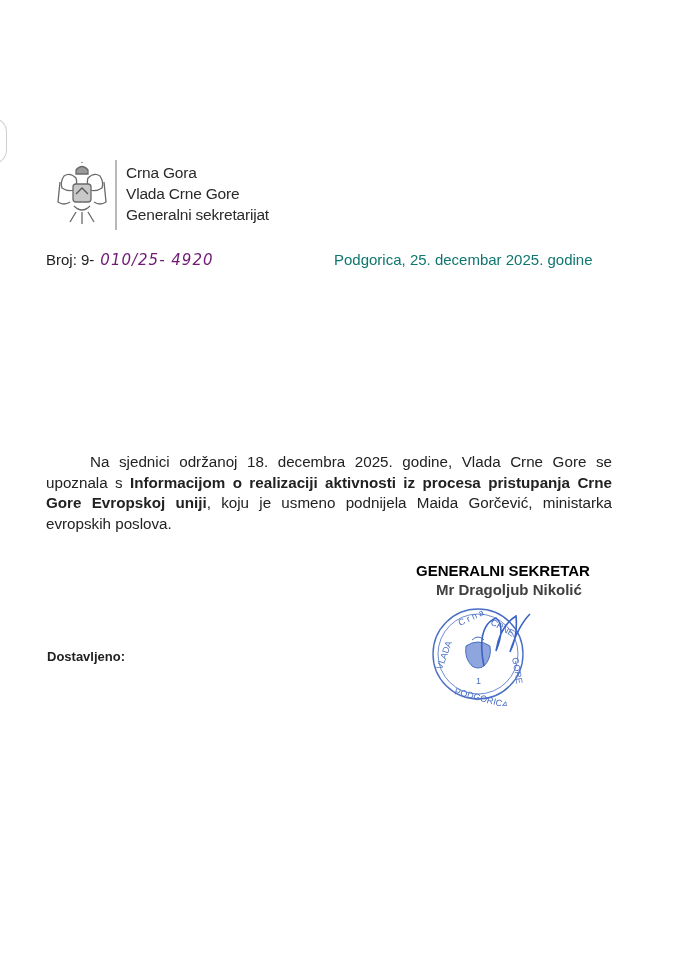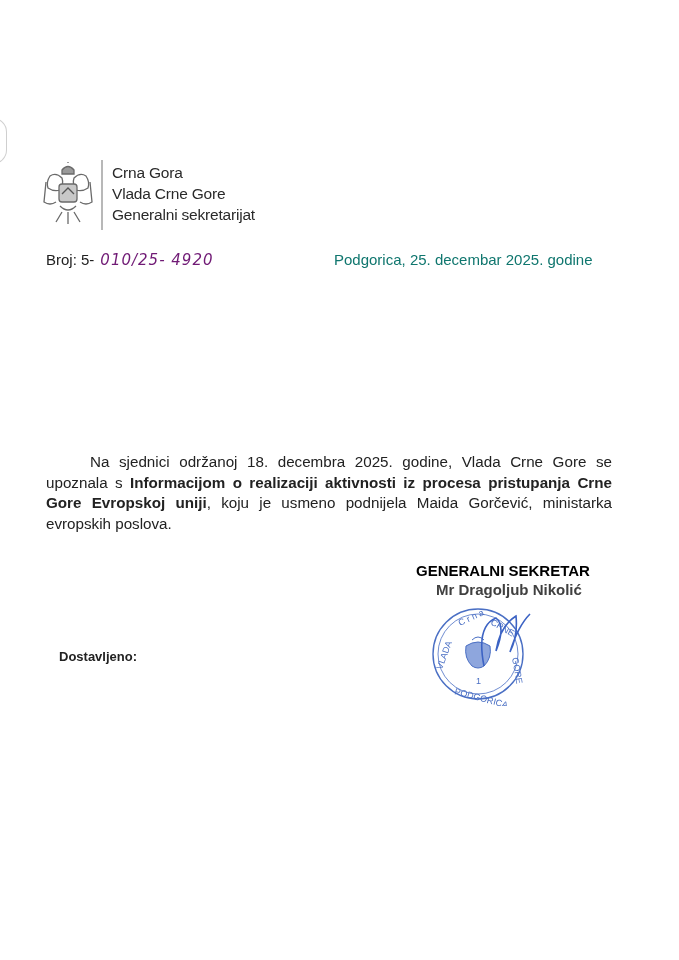--- a/index.html
+++ b/index.html
@@ -4,39 +4,39 @@
 <style>
   html, body { margin: 0; padding: 0; }
   body {
     width: 679px; height: 960px; background: #ffffff; position: relative; overflow: hidden;
     font-family: "Liberation Sans", sans-serif; color: #1f1f1f;
   }
   .edge-mark {
     position: absolute; left: -8px; top: 118px; width: 14px; height: 44px;
     border: 1.5px solid #cfcfcf; border-left: none; border-radius: 0 14px 14px 0;
   }
-  .header { position: absolute; left: 42px; top: 162px; display: flex; align-items: flex-start; }
+  .header { position: absolute; left: 56px; top: 162px; display: flex; align-items: flex-start; }
   .coat { width: 52px; height: 64px; }
   .divider { width: 2px; height: 70px; background: #b8b8b8; margin-left: 7px; margin-right: 9px; margin-top: -2px; }
   .inst-lines { display: flex; flex-direction: column; }
   .inst-lines span { font-size: 15.5px; line-height: 21px; color: #2a2a2a; letter-spacing: -0.2px; }
   .ref { position: absolute; left: 46px; top: 251px; font-size: 15px; color: #222; display: flex; align-items: baseline; }
   .ref .hand { font-family: "DejaVu Sans", sans-serif; font-style: italic; color: #701a75; font-size: 15px; margin-left: 6px; letter-spacing: 1px; }
   .place-date { position: absolute; left: 334px; top: 251px; font-size: 15px; color: #0f766e; }
   .body-text {
     position: absolute; left: 46px; top: 452px; width: 566px;
     font-size: 15.2px; line-height: 20.5px; color: #222; text-align: justify;
   }
   .body-text .indent { display: inline-block; width: 44px; }
   .body-text b { font-weight: bold; }
   .sig-title { position: absolute; left: 416px; top: 562px; font-size: 15px; font-weight: bold; color: #000000; }
   .sig-name { position: absolute; left: 436px; top: 581px; font-size: 15px; font-weight: bold; color: #404040; }
   .stamp { position: absolute; left: 426px; top: 596px; width: 120px; height: 110px; }
   .delivered { position: absolute; left: 47px; top: 649px; font-size: 13px; line-height: 16px; color: #222; }
-  .delivered .label { font-weight: bold; display: block; margin-left: 12px; }
+  .delivered .label { font-weight: bold; display: block; }
 </style>
 </head>
 <body>
 
 <div class="edge-mark"></div>
 
 <div class="header">
   <svg class="coat" viewBox="0 0 52 64">
     <g fill="none" stroke="#6a6a6a" stroke-width="1.3">
       <path d="M20 8 Q26 1 32 8 L32 12 L20 12 Z" fill="#9a9a9a"></path>
@@ -53,21 +53,21 @@
   </svg>
   <div class="divider"></div>
   <div class="inst-lines">
     <span>Crna Gora</span>
     <span>Vlada Crne Gore</span>
     <span>Generalni sekretarijat</span>
   </div>
 </div>
 
 <div class="ref">
-  <span>Broj: 5-</span>
+  <span>Broj: 9-</span>
   <span class="hand">010/25- 4920</span>
 </div>
 
 <div class="place-date">Podgorica, 25. decembar 2025. godine</div>
 
 <div class="body-text">
   <span class="indent"></span><span>Na sjednici održanoj 18. decembra 2025. godine, Vlada Crne Gore se upoznala s </span><b>Informacijom o realizaciji aktivnosti iz procesa pristupanja Crne Gore Evropskoj uniji</b><span>, koju je usmeno podnijela Maida Gorčević, ministarka evropskih poslova.</span>
 </div>
 
 <div class="sig-title">GENERALNI SEKRETAR</div>

